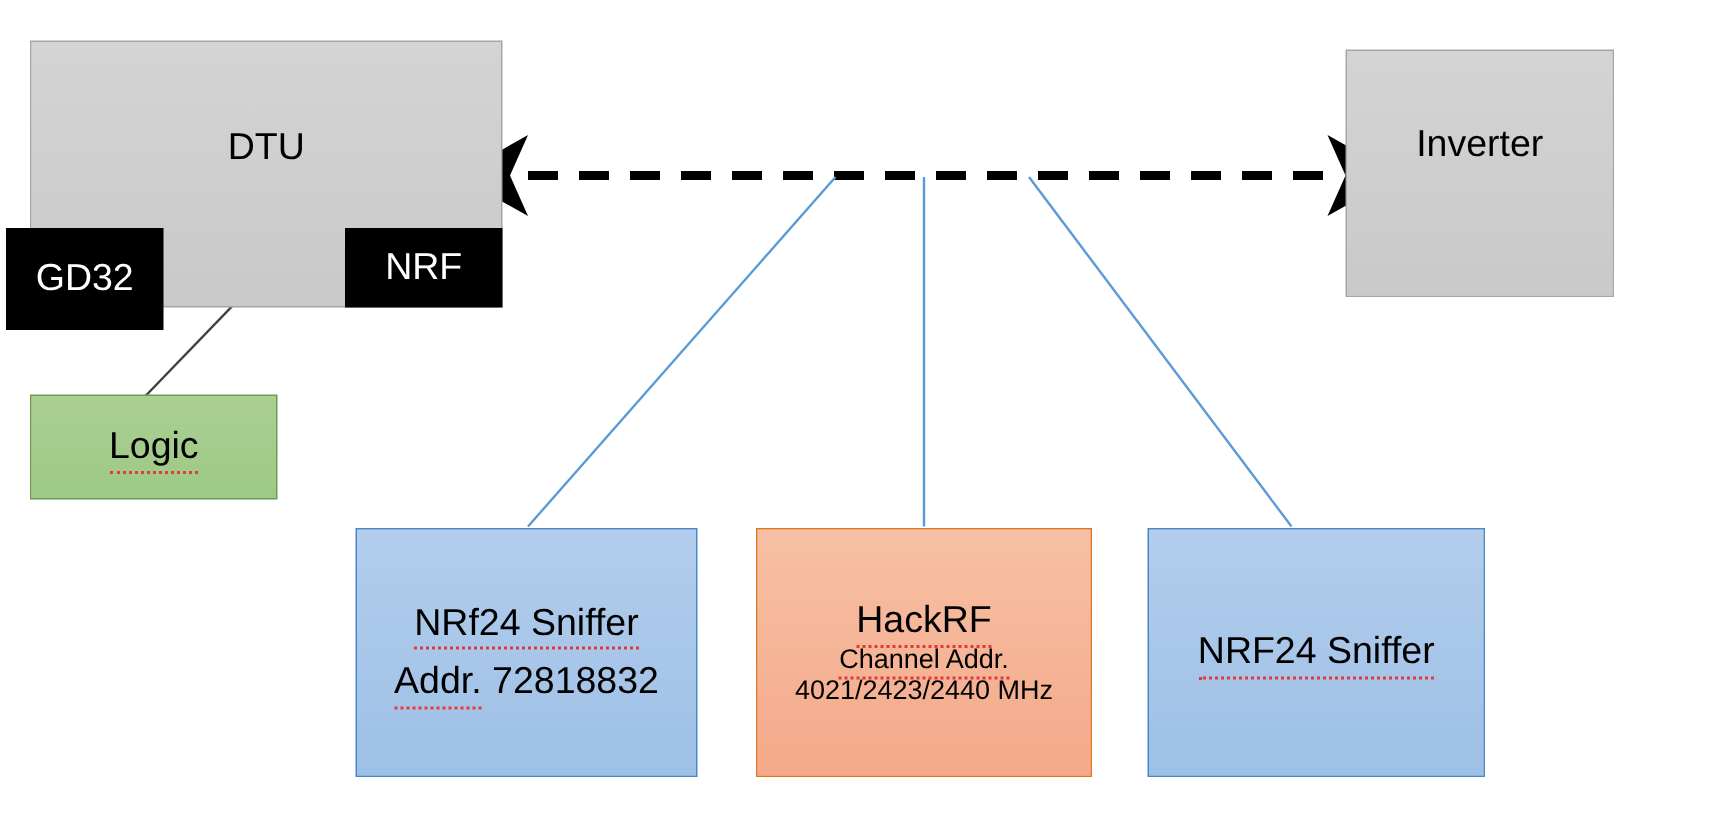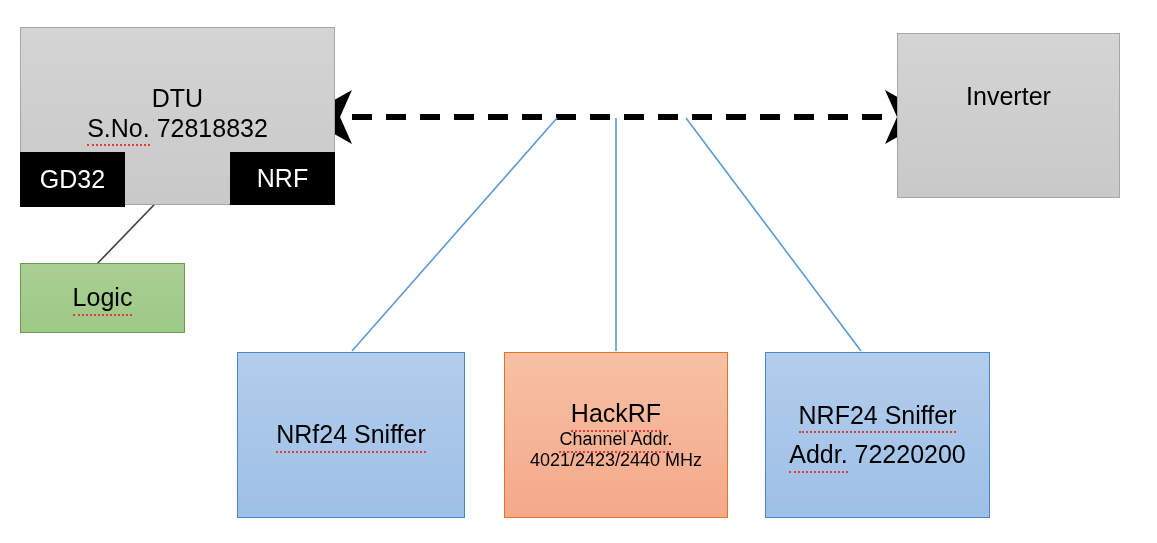--- a/index.html
+++ b/index.html
@@ -34,34 +34,34 @@
     background: linear-gradient(180deg, #d4d4d4 0%, #c9c9c9 100%);
     border: 1px solid #a6a6a6;
   }
   #dtu-box {
     left: 20px;  top: 27px;  width: 315px; height: 178px;
     justify-content: flex-start;
     padding-top: 56px;
     font-size: 25px;
   }
   #inverter-box {
-    left: 897px; top: 33px;  width: 223px; height: 165px;
+    left: 897px; top: 33px;  width: 179px; height: 165px;
     justify-content: flex-start;
     padding-top: 48px;
     font-size: 25px;
   }
 
   
   .chip {
     background: #000000;
     color: #ffffff;
     font-size: 25px;
     border: none;
   }
-  #gd32-box { left: 20px;  top: 152px; width: 105px; height: 55px; }
+  #gd32-box { left: 4px;  top: 152px; width: 105px; height: 68px; }
   #nrf-box  { left: 230px; top: 152px; width: 105px; height: 53px; }
 
   
   #logic-box {
     left: 20px; top: 263px; width: 165px; height: 70px;
     background: linear-gradient(180deg, #a9cf92 0%, #9ec986 100%);
     border: 1px solid #6d9c4f;
     font-size: 25px;
   }
 
@@ -154,47 +154,46 @@
     <g>
       <line x1="616" y1="118" x2="616" y2="351" stroke="#5b9bd5" stroke-width="1.6"></line>
     </g>
     <g>
       <line x1="686" y1="118" x2="861" y2="351" stroke="#5b9bd5" stroke-width="1.6"></line>
     </g>
   </svg>
 
   <div class="box grey-block" id="dtu-box">
     <div>DTU</div>
-    <div class="nowrap"><span class="sq wavy">S.No.</span> <span>72818832</span></div>
   </div>
 
   <div class="box chip" id="gd32-box">
     <div>GD32</div>
   </div>
 
   <div class="box chip" id="nrf-box">
     <div>NRF</div>
   </div>
 
   <div class="box" id="logic-box">
     <div class="sq wavy">Logic</div>
   </div>
 
   <div class="box grey-block" id="inverter-box">
     <div>Inverter</div>
   </div>
 
   <div class="box blue-block" id="sniffer-left">
     <div class="nowrap"><span class="sq wavy">NRf24 Sniffer</span></div>
+    <div class="nowrap"><span class="sq wavy">Addr.</span> <span>72818832</span></div>
   </div>
 
   <div class="box orange-block" id="hackrf-box">
     <div class="hdr sq wavy">HackRF</div>
     <div class="sub sq wavy">Channel Addr.</div>
     <div class="sub nowrap">4021/2423/2440 MHz</div>
   </div>
 
   <div class="box blue-block" id="sniffer-right">
     <div class="nowrap"><span class="sq wavy">NRF24 Sniffer</span></div>
-    <div class="nowrap"><span class="sq wavy">Addr.</span> <span>72220200</span></div>
   </div>
 
 </div>
 
 </body></html>

